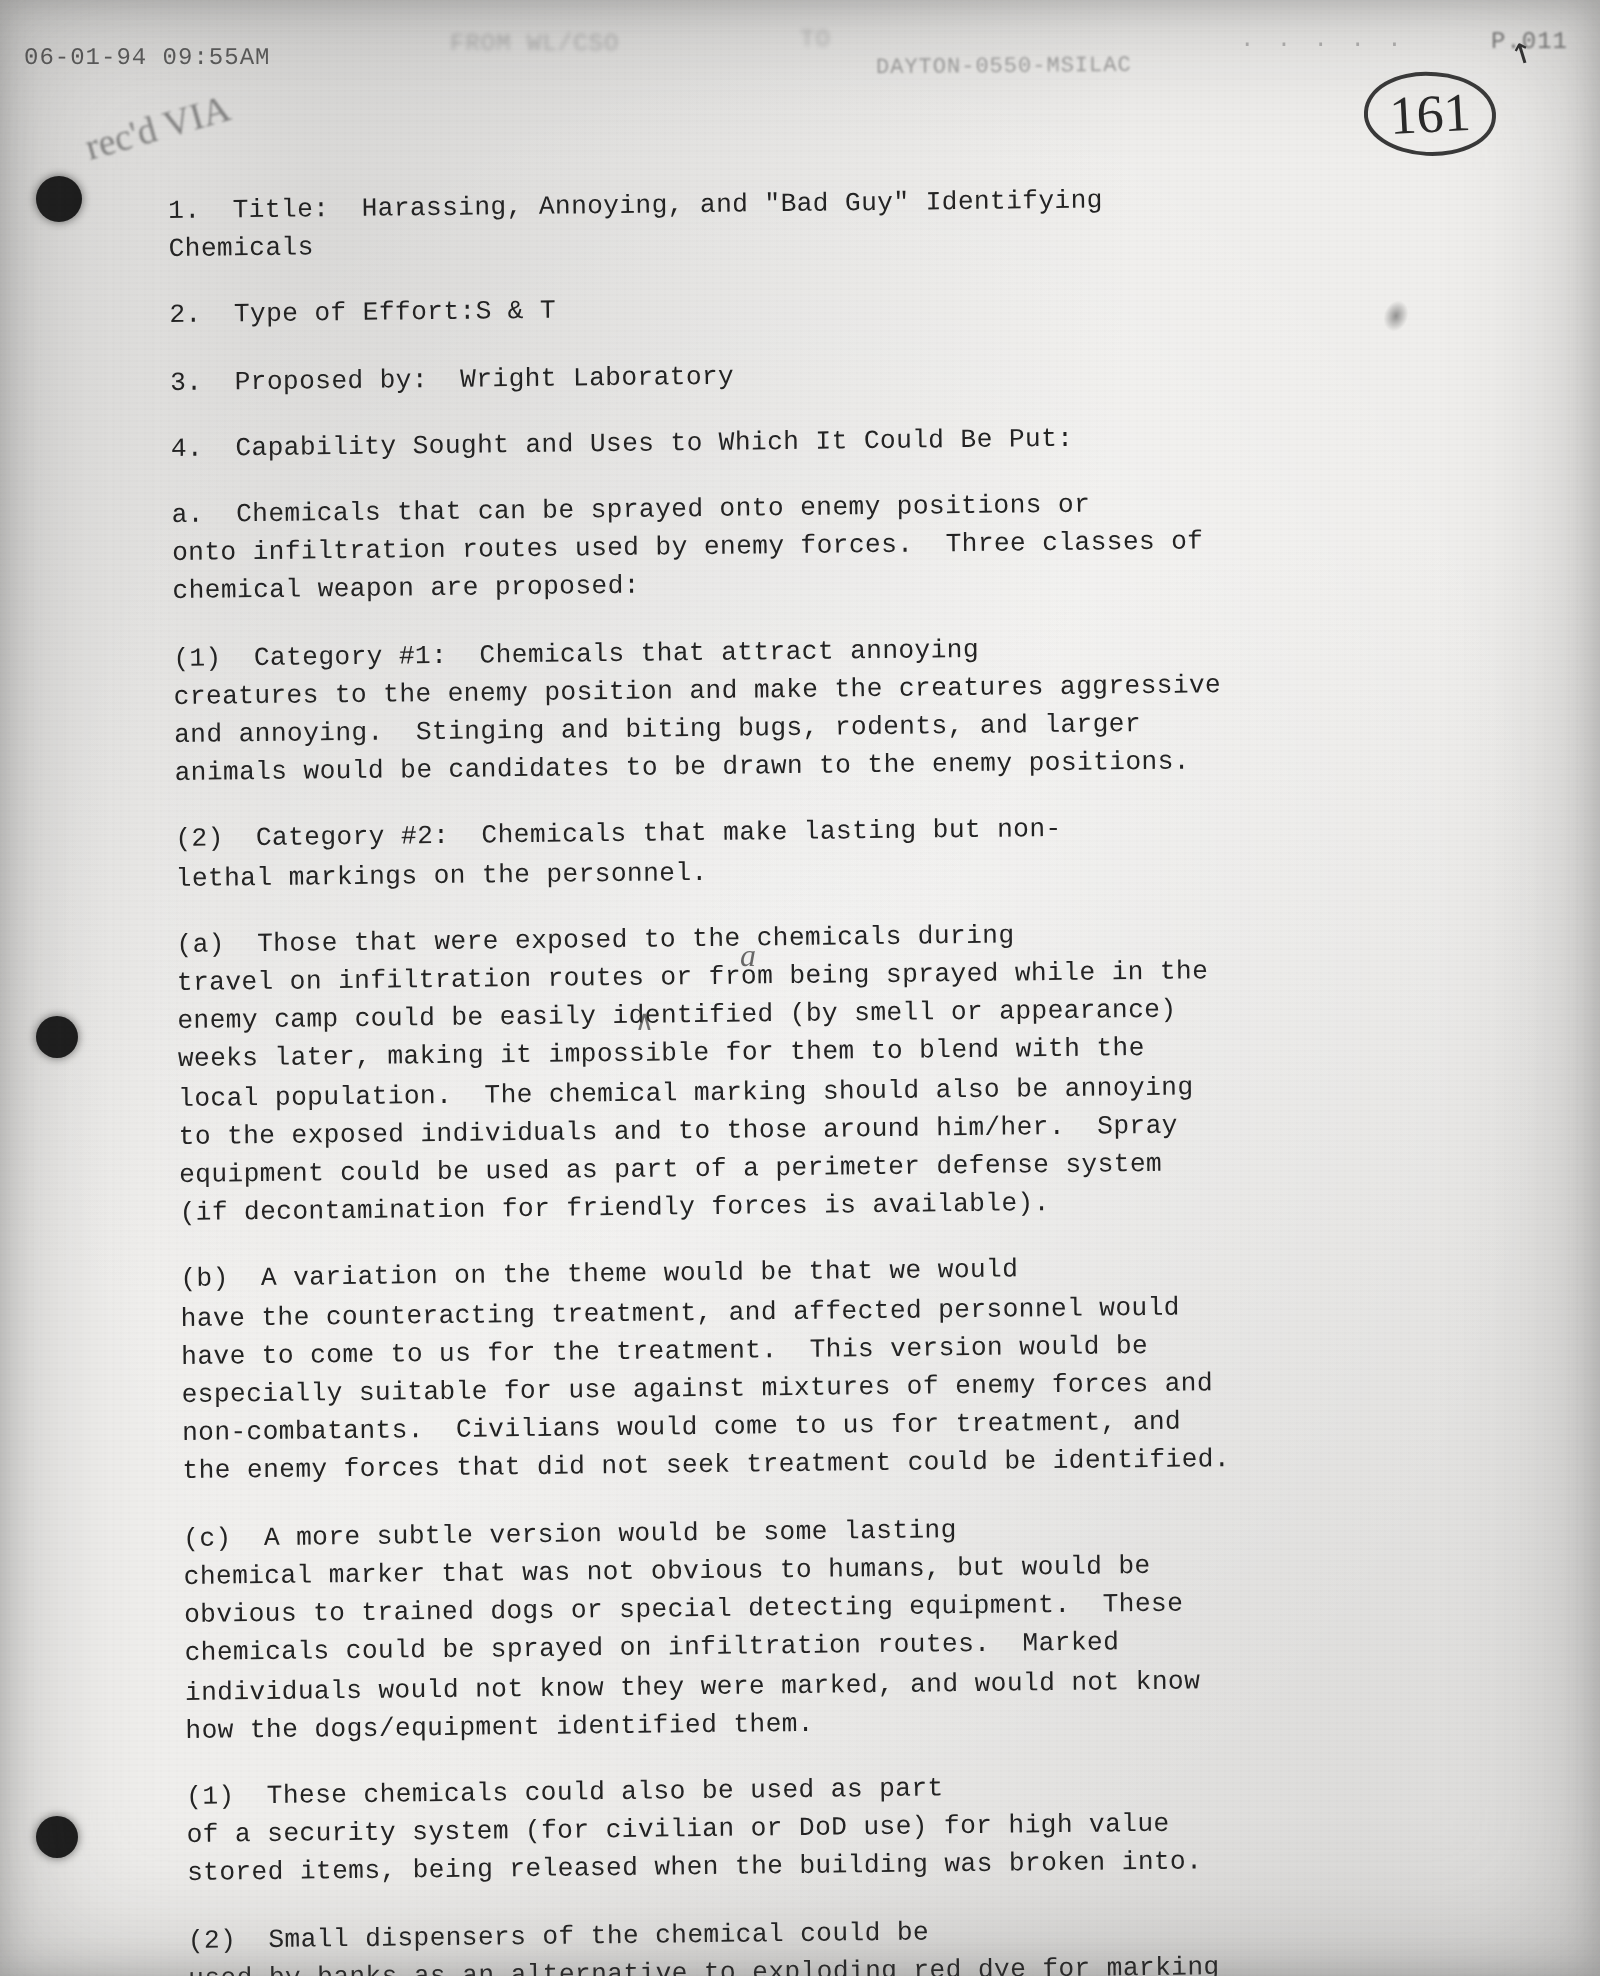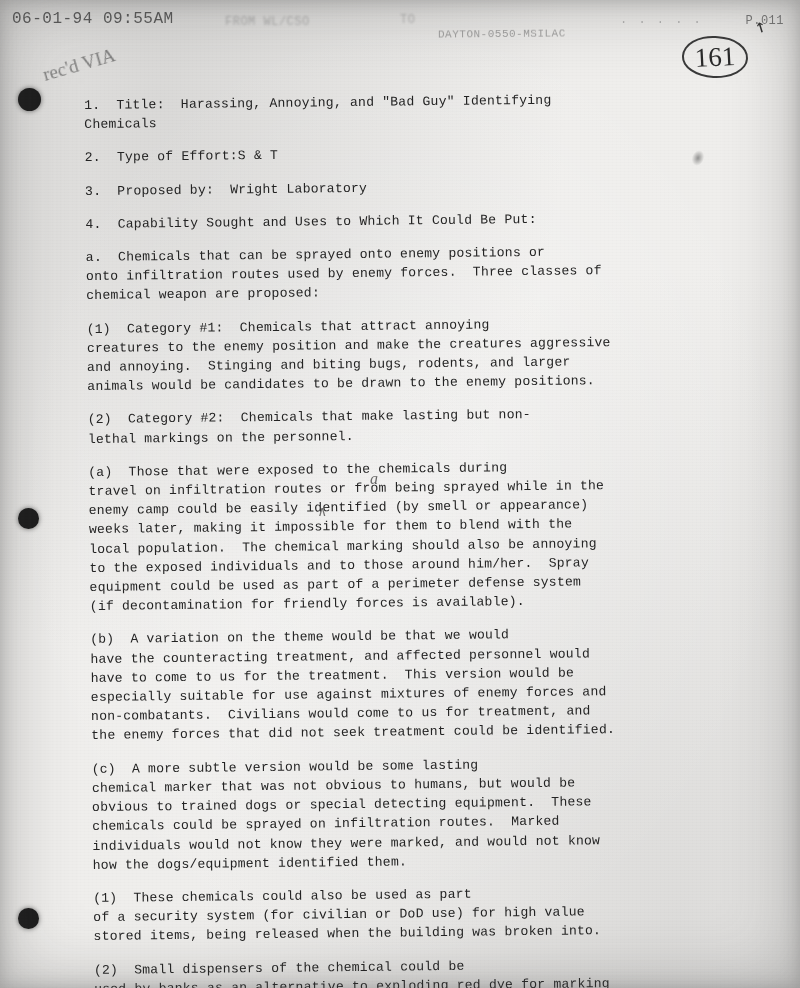--- a/index.html
+++ b/index.html
@@ -50,22 +50,22 @@
     left: 0;
     right: 0;
     height: 34px;
     font-size: 11px;
     color: #4a4a4a;
     letter-spacing: 0.5px;
   }
   .hdr-stamp {
     position: absolute;
     left: 12px;
-    top: 0;
-    font-size: 16px;
+    top: 12px;
+    font-size: 12px;
     color: #3f3f3f;
     opacity: 0.82;
     white-space: nowrap;
     font-family: Liberation Mono, monospace;
   }
   .hdr-blur1 {
     position: absolute;
     left: 225px;
     top: 5px;
     font-size: 12px;

